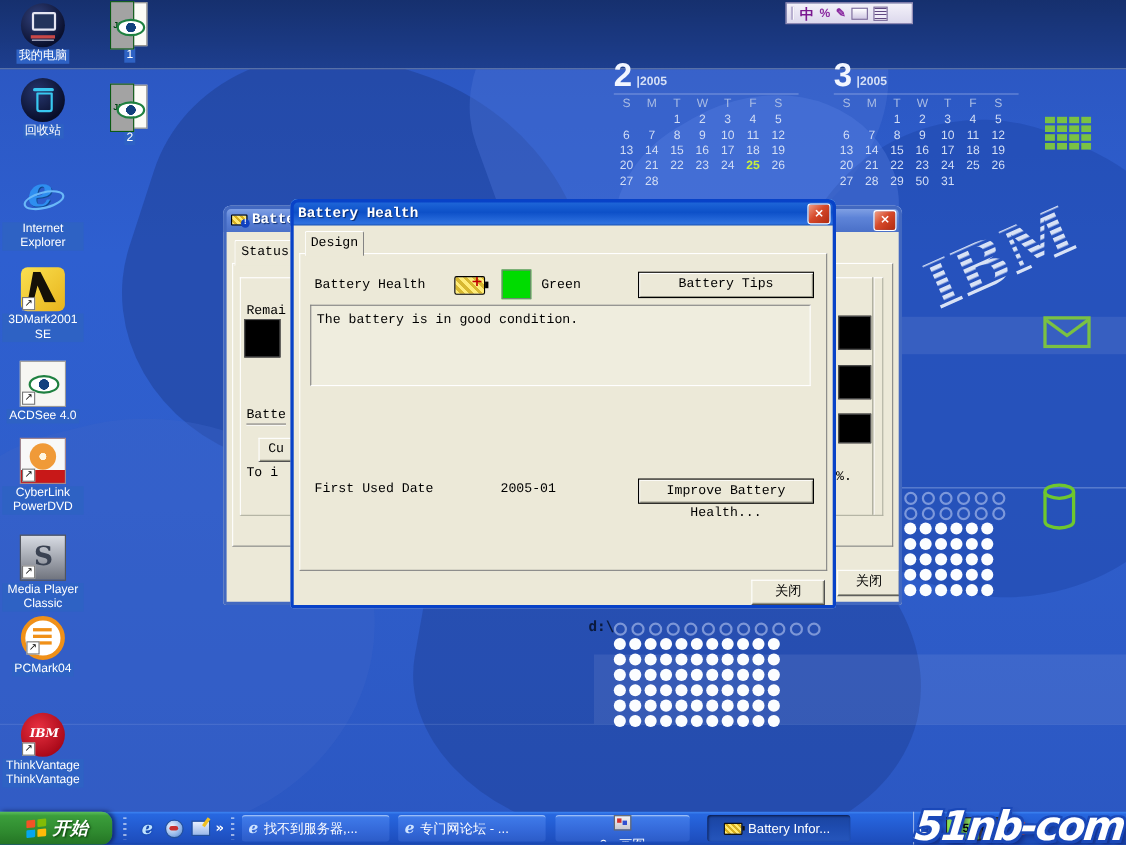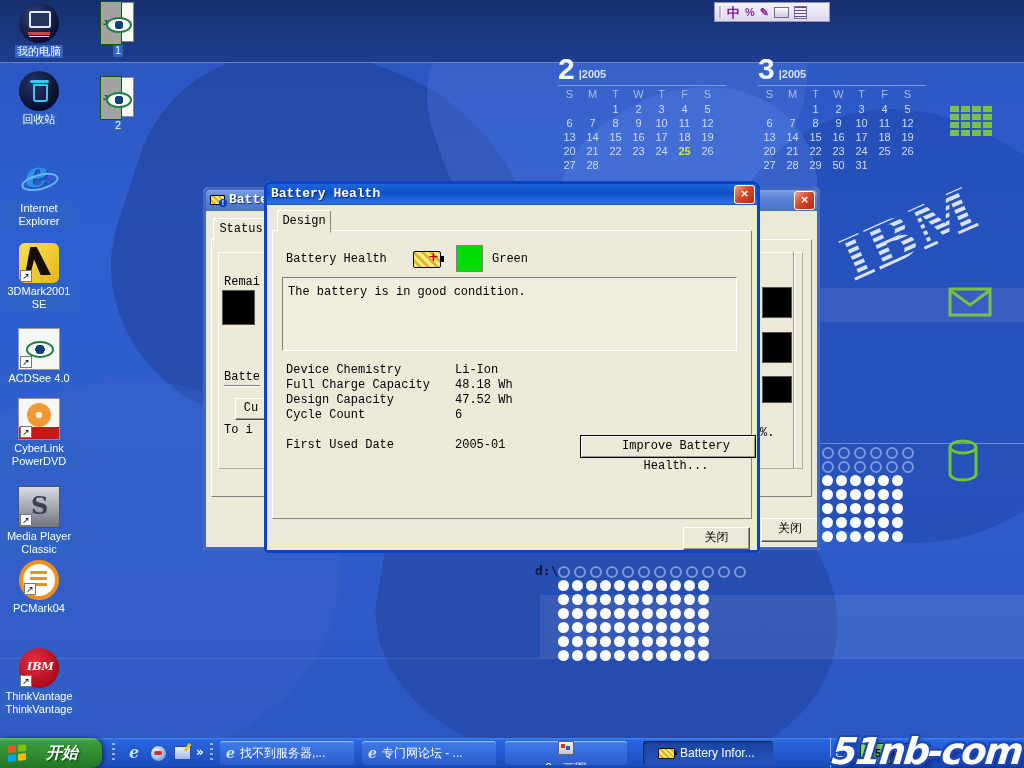--- a/index.html
+++ b/index.html
@@ -102,21 +102,21 @@
   .batt-ico::after{content:"+";position:absolute;right:1px;top:-3px;color:#C00000;font:bold 13px "DejaVu Sans",sans-serif;}
   .batt-ico::before{content:"";position:absolute;right:-4px;top:4px;width:3px;height:6px;background:#000;}
   .gsq{position:absolute;border:1px solid #808080;}
   .vline{position:absolute;width:1px;background:#9a9a8a;box-shadow:1px 0 0 #fff;}
   .ulab{border-bottom:1px solid #808080;box-shadow:0 1px 0 #fff;padding-bottom:1px;}
   
   #taskbar{position:absolute;left:0;bottom:0;width:1024px;height:30px;z-index:20;
            background:linear-gradient(180deg,#3E86F2 0%,#2767E0 8%,#2258CC 55%,#1D4DBC 92%,#1644A8 100%);}
   #startbtn{position:absolute;left:0;top:0;width:102px;height:30px;border-radius:0 10px 10px 0;
             background:linear-gradient(180deg,#5BBE5B 0%,#3B9E3B 12%,#2F8A2F 60%,#247424 100%);
-            box-shadow:2px 0 4px rgba(0,0,30,.5);display:flex;align-items:center;gap:20px;padding-left:8px;box-sizing:border-box;}
+            box-shadow:2px 0 4px rgba(0,0,30,.5);display:flex;align-items:center;gap:6px;padding-left:24px;box-sizing:border-box;}
   #startbtn .slabel{color:#fff;font:italic bold 16px "Liberation Sans",sans-serif;text-shadow:1px 1px 2px #0A3A0A;}
   .winflag{position:relative;width:18px;height:16px;transform:skewY(-6deg);}
   .winflag i{position:absolute;width:8px;height:7px;border-radius:1px;}
   .winflag .f1{left:0;top:0;background:#F35325;} .winflag .f2{right:0;top:0;background:#81BC06;}
   .winflag .f3{left:0;bottom:0;background:#05A6F0;} .winflag .f4{right:0;bottom:0;background:#FFBA08;}
   .tsep{position:absolute;top:5px;width:3px;height:20px;background:repeating-linear-gradient(180deg,rgba(255,255,255,.55) 0 2px,transparent 2px 5px);}
   .ql{position:absolute;top:4px;width:20px;height:22px;display:flex;align-items:center;justify-content:center;}
   .ql-e{color:#BFE2FF;font:italic bold 16px/16px "DejaVu Serif",serif;text-shadow:0 0 2px #0A3A8A;}
   .ql-globe{width:15px;height:15px;border-radius:50%;background:radial-gradient(circle at 35% 35%,#F0F4FF,#8FB4E8 60%,#4A78C0);border:1px solid #24509A;position:relative;}
   .ql-globe::after{content:"";position:absolute;left:3px;top:5px;width:8px;height:4px;background:#C83030;border-radius:2px;}
@@ -565,35 +565,30 @@
     <span class="ttl">Battery Health</span>
   </div>
   <div class="xbtn">×</div>
   <div class="tabctl" style="left:13px;top:29px;width:52px;height:18px;">Design</div>
   <div class="tabpage" style="left:8px;top:49px;width:478px;height:287px;"></div>
 
   <span class="mono" style="position:absolute;left:22px;top:71px;">Battery Health</span>
   <div class="batt-ico" style="left:149px;top:70px;"></div>
   <div class="gsq" id="statusSwatch" style="left: 192px; top: 64px; width: 25px; height: 25px; background: rgb(0, 220, 0);"></div>
   <span class="mono" style="position:absolute;left:228px;top:71px;">Green</span>
+  <div class="btn blk" style="left:316px;top:66px;width:158px;height:22px;line-height:21px;">Battery Tips</div>
 
   <div class="sunken" style="position:absolute;left:18px;top:96px;width:455px;height:74px;padding:3px 5px;box-sizing:border-box;">
     <span class="mono">The battery is in good condition.</span>
   </div>
 
-  <div style="position:absolute;left:22px;top:178px;">
-    <div style="height:15px;"><span class="mono" style="display:inline-block;width:169px;">Device Chemistry</span><span class="mono">Li-Ion</span></div>
-    <div style="height:15px;"><span class="mono" style="display:inline-block;width:169px;">Full Charge Capacity</span><span class="mono">48.18 Wh</span></div>
-    <div style="height:15px;"><span class="mono" style="display:inline-block;width:169px;">Design Capacity</span><span class="mono">47.52 Wh</span></div>
-    <div style="height:15px;"><span class="mono" style="display:inline-block;width:169px;">Cycle Count</span><span class="mono">6</span></div>
-  </div>
   <div style="position:absolute;left:22px;top:253px;">
     <span class="mono" style="display:inline-block;width:169px;">First Used Date</span><span class="mono">2005-01</span>
   </div>
-  <div class="btn blk" style="left:316px;top:254px;width:158px;height:21px;line-height:20px;padding-left:16px;">Improve Battery Health...</div>
+  <div class="btn blk" style="left:316px;top:254px;width:158px;height:21px;line-height:20px;">Improve Battery Health...</div>
   <div class="btn" style="left:419px;top:346px;width:65px;height:21px;line-height:20px;">关闭</div>
   <div class="frame"></div>
 </div>
 
 <div id="taskbar">
   <div id="startbtn">
     <span class="winflag">
         <i class="f1"></i>
         <i class="f2"></i>
         <i class="f3"></i>

